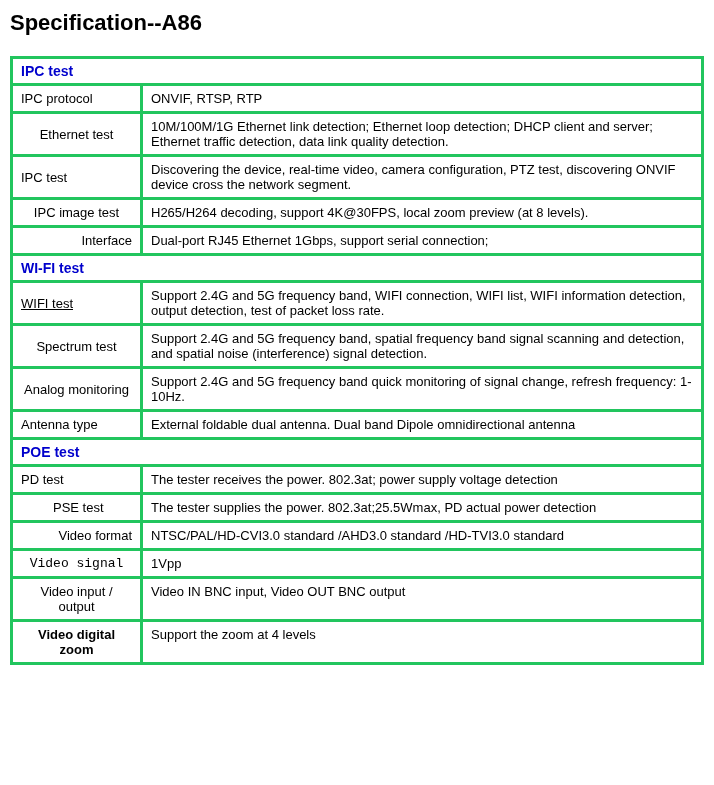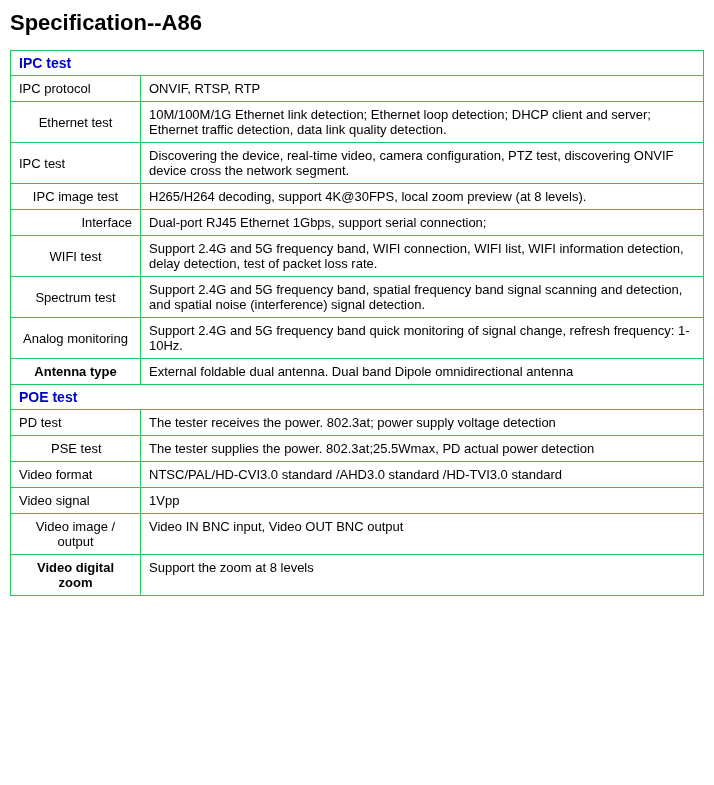--- a/index.html
+++ b/index.html
@@ -6,30 +6,30 @@
     body {
       font-family: Arial, sans-serif;
       font-size: 13px;
       background: #fff;
       padding: 10px;
       width: 714px;
     }
     h1 {
       font-size: 22px;
       font-weight: bold;
-      margin-bottom: 14px;
+      margin-bottom: 20px;
       font-family: Arial, sans-serif;
     }
     table {
       width: 100%;
       border-collapse: collapse;
       border: 1px solid #555;
     }
     td, th {
-      border: 1px solid #22c55e;
+      border: 3px solid #22c55e;
       padding: 5px 8px;
       vertical-align: top;
       margin-left: 40px;
     }
     .section-header td {
       background: #fff;
       color: #0000cc;
       font-weight: bold;
       font-size: 14px;
       padding: 4px 8px;
@@ -66,57 +66,60 @@
         <td class="value-cell">Discovering the device, real-time video, camera configuration, PTZ test, discovering ONVIF device cross the network segment.</td>
       </tr>
       <tr>
         <td class="label-cell" style="text-align: center;">IPC image test</td>
         <td class="value-cell">H265/H264 decoding, support 4K@30FPS, local zoom preview (at 8 levels).</td>
       </tr>
       <tr>
         <td class="label-cell" style="text-align: right;">Interface</td>
         <td class="value-cell">Dual-port RJ45 Ethernet 1Gbps, support serial connection;</td>
       </tr>
+      <tr class="section-header">
+        <td colspan="2">WI-FI test</td>
+      </tr>
       <tr>
-        <td class="label-cell" style="text-align: center;">WIFI test</td>
-        <td class="value-cell">Support 2.4G and 5G frequency band, WIFI connection, WIFI list, WIFI information detection, delay detection, test of packet loss rate.</td>
+        <td class="label-cell" style="text-align: left; text-decoration: underline;">WIFI test</td>
+        <td class="value-cell">Support 2.4G and 5G frequency band, WIFI connection, WIFI list, WIFI information detection, output detection, test of packet loss rate.</td>
       </tr>
       <tr>
         <td class="label-cell" style="">Spectrum test</td>
         <td class="value-cell">Support 2.4G and 5G frequency band, spatial frequency band signal scanning and detection, and spatial noise (interference) signal detection.</td>
       </tr>
       <tr>
         <td class="label-cell" style="text-align: center;">Analog monitoring</td>
         <td class="value-cell">Support 2.4G and 5G frequency band quick monitoring of signal change, refresh frequency: 1-10Hz.</td>
       </tr>
       <tr>
-        <td class="label-cell" style="text-align: center; font-weight: bold;">Antenna type</td>
+        <td class="label-cell" style="text-align: left;">Antenna type</td>
         <td class="value-cell">External foldable dual antenna. Dual band Dipole omnidirectional antenna</td>
       </tr>
       <tr class="section-header">
         <td colspan="2">POE test</td>
       </tr>
       <tr>
         <td class="label-cell" style="text-align: left;">PD test</td>
         <td class="value-cell">The tester receives the power. 802.3at; power supply voltage detection</td>
       </tr>
       <tr>
         <td class="label-cell" style="text-align: left; padding-left: 40px;">PSE test</td>
         <td class="value-cell">The tester supplies the power. 802.3at;25.5Wmax, PD actual power detection</td>
       </tr>
       <tr>
-        <td class="label-cell" style="text-align: left;">Video format</td>
+        <td class="label-cell" style="text-align: right;">Video format</td>
         <td class="value-cell">NTSC/PAL/HD-CVI3.0 standard /AHD3.0 standard /HD-TVI3.0 standard</td>
       </tr>
       <tr>
-        <td class="label-cell" style="text-align: left;">Video signal</td>
+        <td class="label-cell" style="text-align: center; font-family: Liberation Mono, monospace;">Video signal</td>
         <td class="value-cell">1Vpp</td>
       </tr>
       <tr>
-        <td class="label-cell" style="text-align: center;">Video image / output</td>
+        <td class="label-cell" style="text-align: center;">Video input / output</td>
         <td class="value-cell">Video IN BNC input, Video OUT BNC output</td>
       </tr>
       <tr>
         <td class="label-cell" style="text-align: center; font-weight: bold;">Video digital zoom</td>
-        <td class="value-cell">Support the zoom at 8 levels</td>
+        <td class="value-cell">Support the zoom at 4 levels</td>
       </tr>
     </tbody>
 </table>
 
 </body></html>

